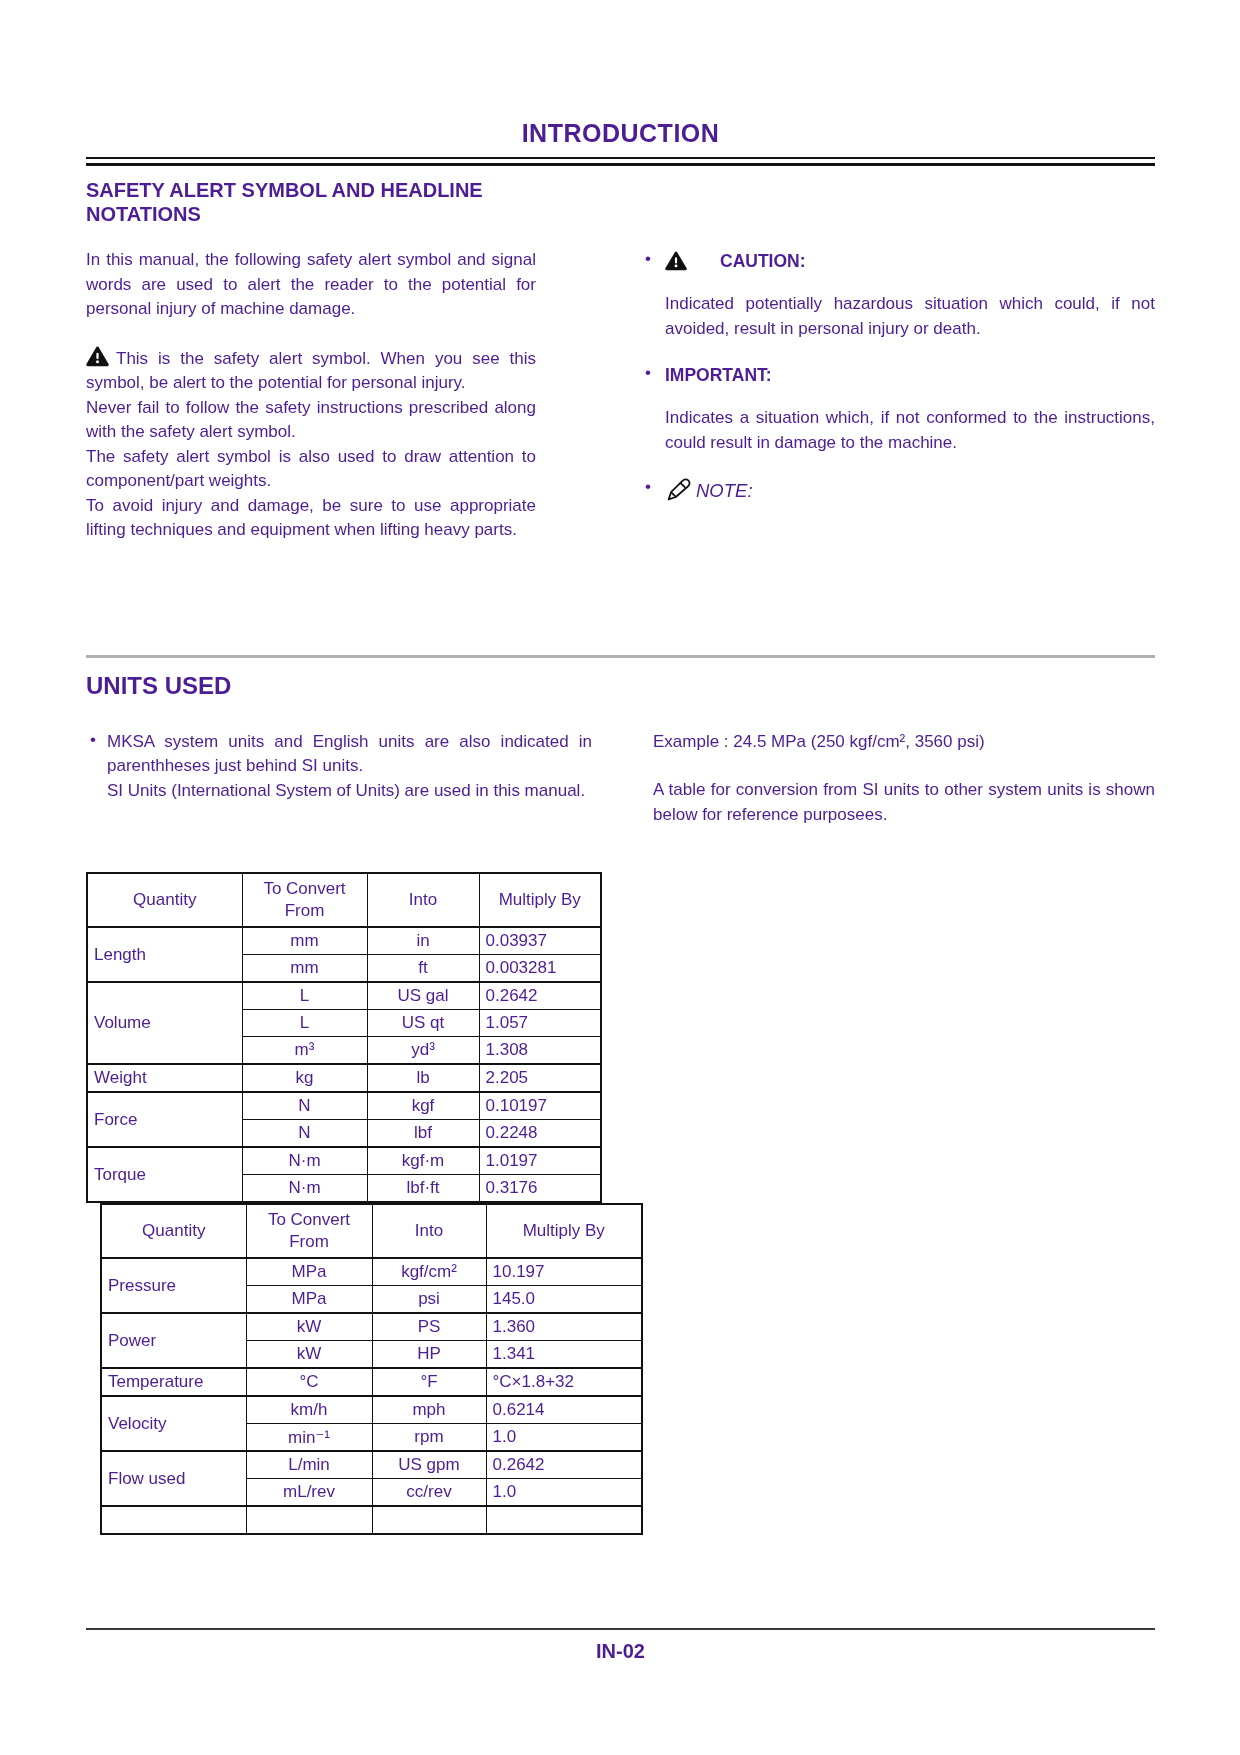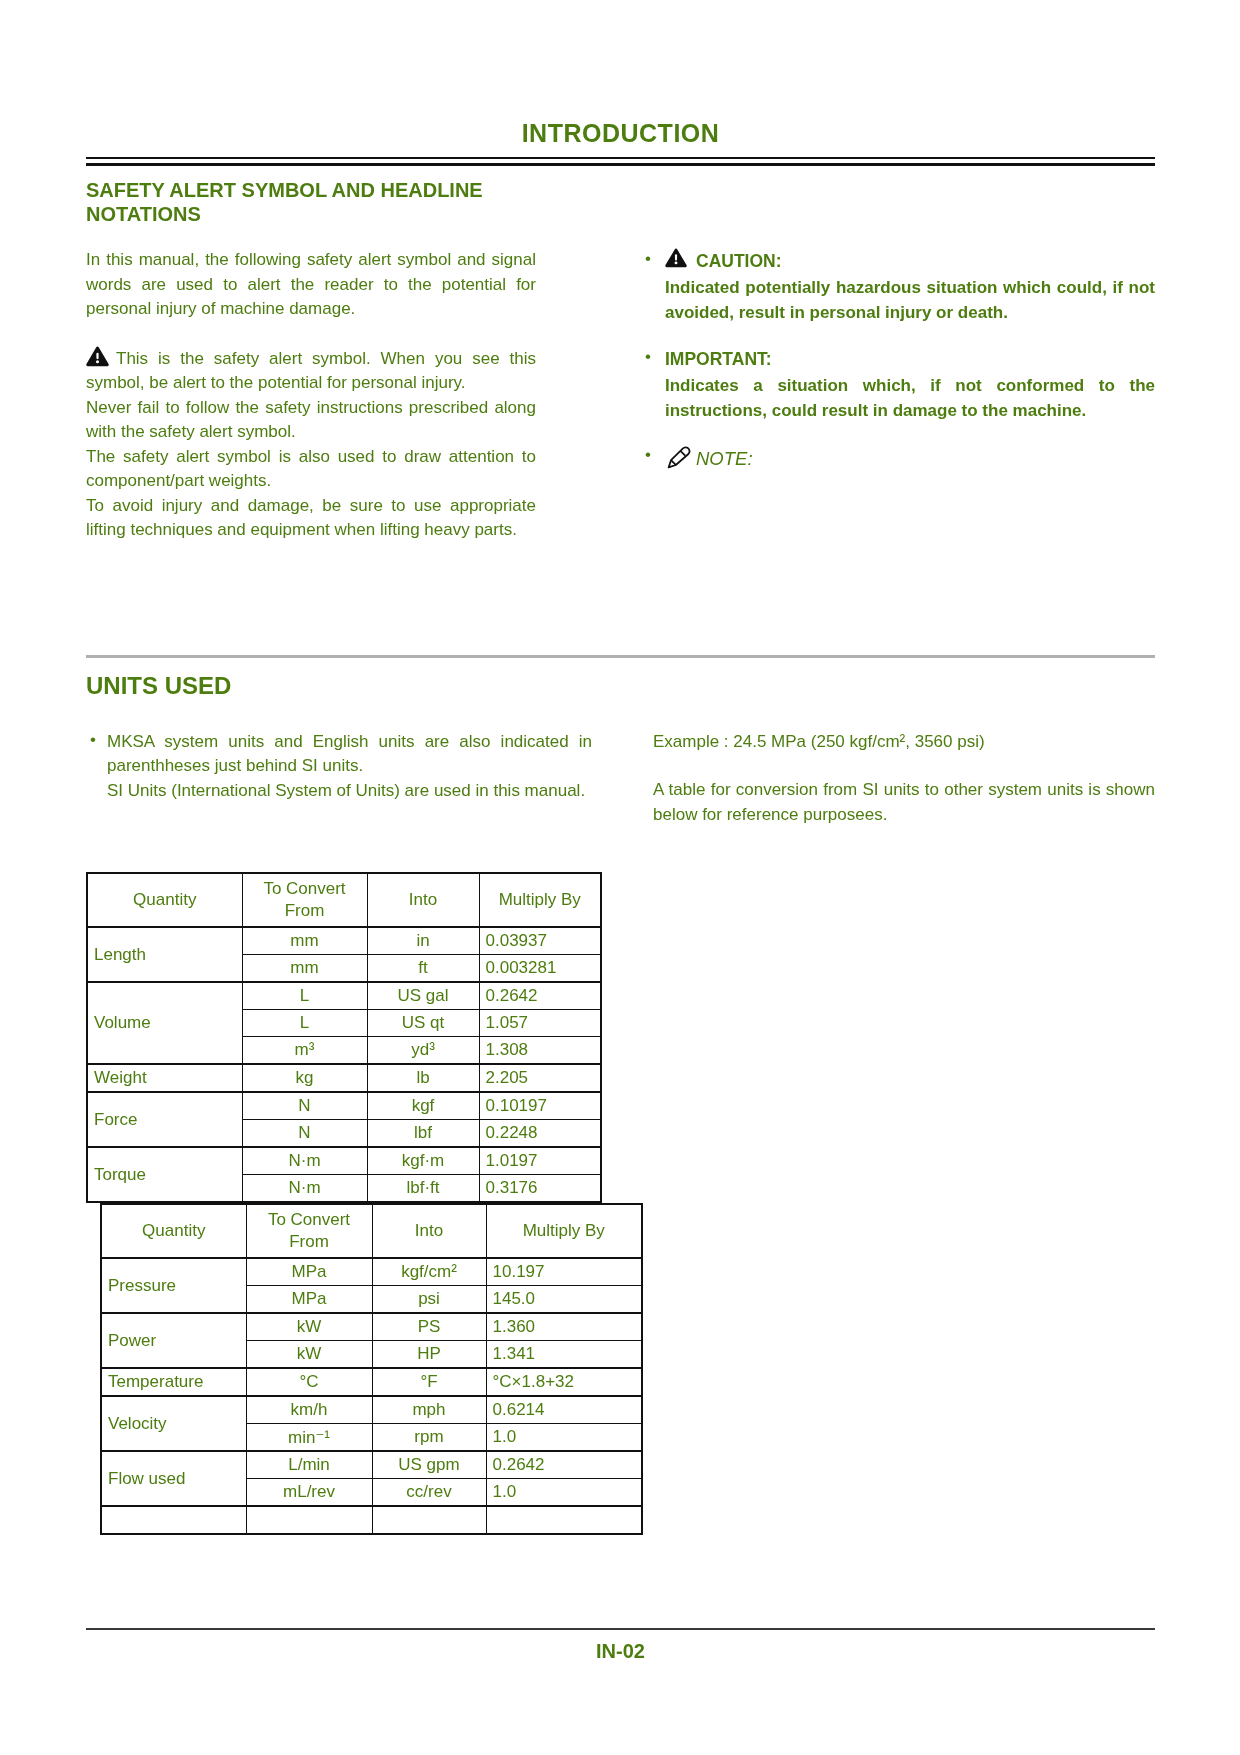--- a/index.html
+++ b/index.html
@@ -1,18 +1,18 @@
 <!DOCTYPE html>
 <html><head>
 <meta charset="utf-8">
 <style>
   html,body {margin:0; padding:0; background:#e8e8e8;}
   .page {
     width:1240px; height:1755px; background:#ffffff; position:relative;
-    font-family:"Liberation Sans","DejaVu Sans",sans-serif; color:#4d7c0f;
+    font-family:"Liberation Sans","DejaVu Sans",sans-serif; color:#4c1d95;
     margin:0 auto; overflow:hidden;
   }
   .content {position:absolute; left:86px; top:0; width:1069px;}
 
   .doc-title {margin-top:118px; text-align:center; font-size:25px; font-weight:bold; letter-spacing:0.5px; line-height:30px;}
   .title-rule {margin-top:9px; border-top:2px solid #111; border-bottom:3.5px solid #111; height:4px;}
 
   .section-heading {margin-top:13px; font-size:20px; font-weight:bold; line-height:23.5px; max-width:500px;}
 
   .cols {display:flex; margin-top:22px;}
@@ -20,25 +20,25 @@
   .col-right {width:507px; margin-left:112px;}
 
   .just {text-align:justify; font-size:17px; line-height:24.5px; margin:0;}
   .alert-para {margin-top:24px;}
   .alert-line {text-align:justify; font-size:17px; line-height:24.5px;}
   .tri {vertical-align:-3px; margin-right:7px;}
 
   .notice {position:relative; padding-left:17px;}
   .notice + .notice {margin-top:21px;}
   .bullet {position:absolute; left:-3px; top:1px; font-size:17px;}
-  .notice-label-row {display:flex; align-items:flex-start; font-weight:bold; font-size:17.5px; line-height:26px;}
+  .notice-label-row {display:flex; align-items:center; font-weight:bold; font-size:17.5px; line-height:26px;gap:24px;}
   .notice-label-row .tri {margin-right:9px;}
   .note-label {font-style:italic; font-weight:normal; font-size:18.5px;}
   .pencil {margin-right:4px; vertical-align:-6px;}
-  .notice-body {text-align:justify; font-size:17px; line-height:24.5px; margin-top:2px;font-weight:bold;}
+  .notice-body {text-align:justify; font-size:17px; line-height:24.5px; margin-top:18px;}
 
   .divider {margin-top:112px; border-top:3px solid #b0b0b0; height:0;}
   .units-heading {margin-top:16px; font-size:24px; font-weight:bold; line-height:23px;}
 
   .units-cols {display:flex; margin-top:33px;}
   .units-left {width:506px; position:relative; padding-left:21px; box-sizing:border-box;}
   .units-left .bullet {left:4px; top:0;}
   .units-right {width:502px; margin-left:61px;}
   .example-line {font-size:17px; line-height:24.5px; margin:0 0 24px 0;}
 

